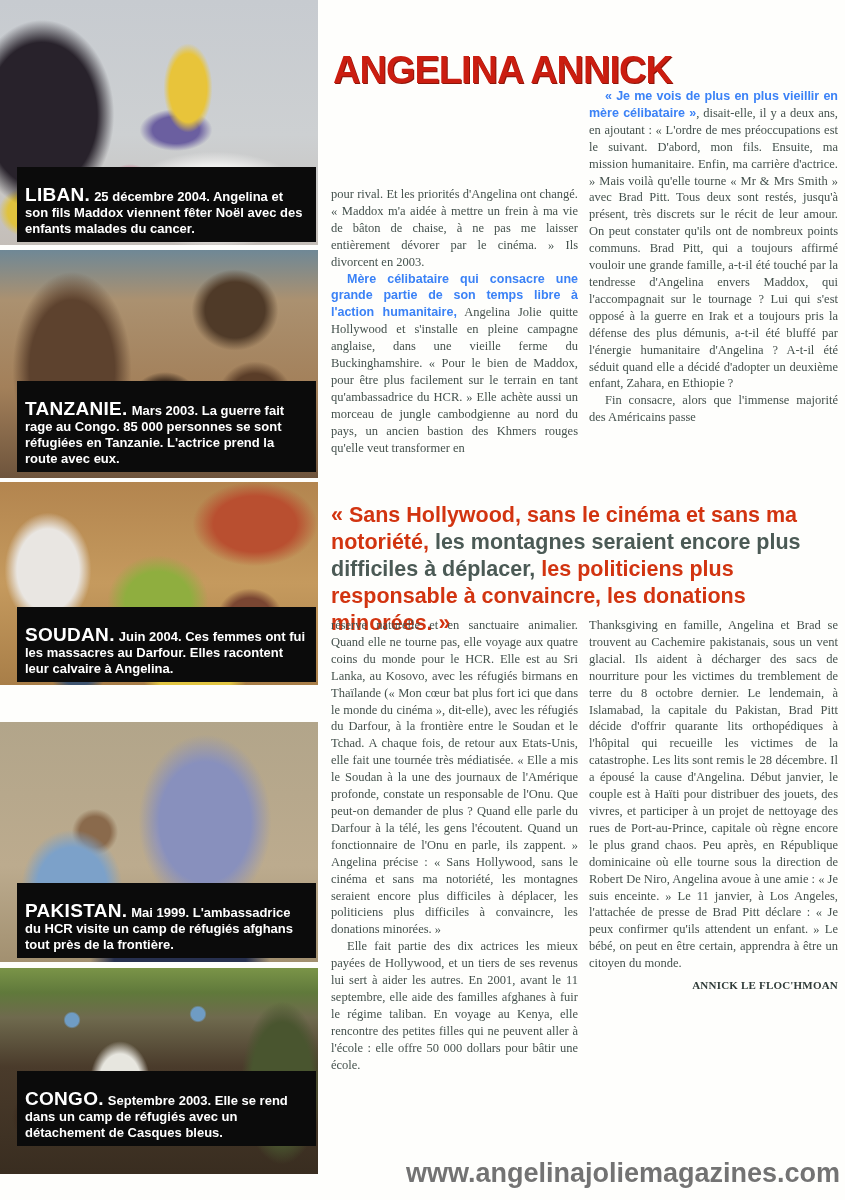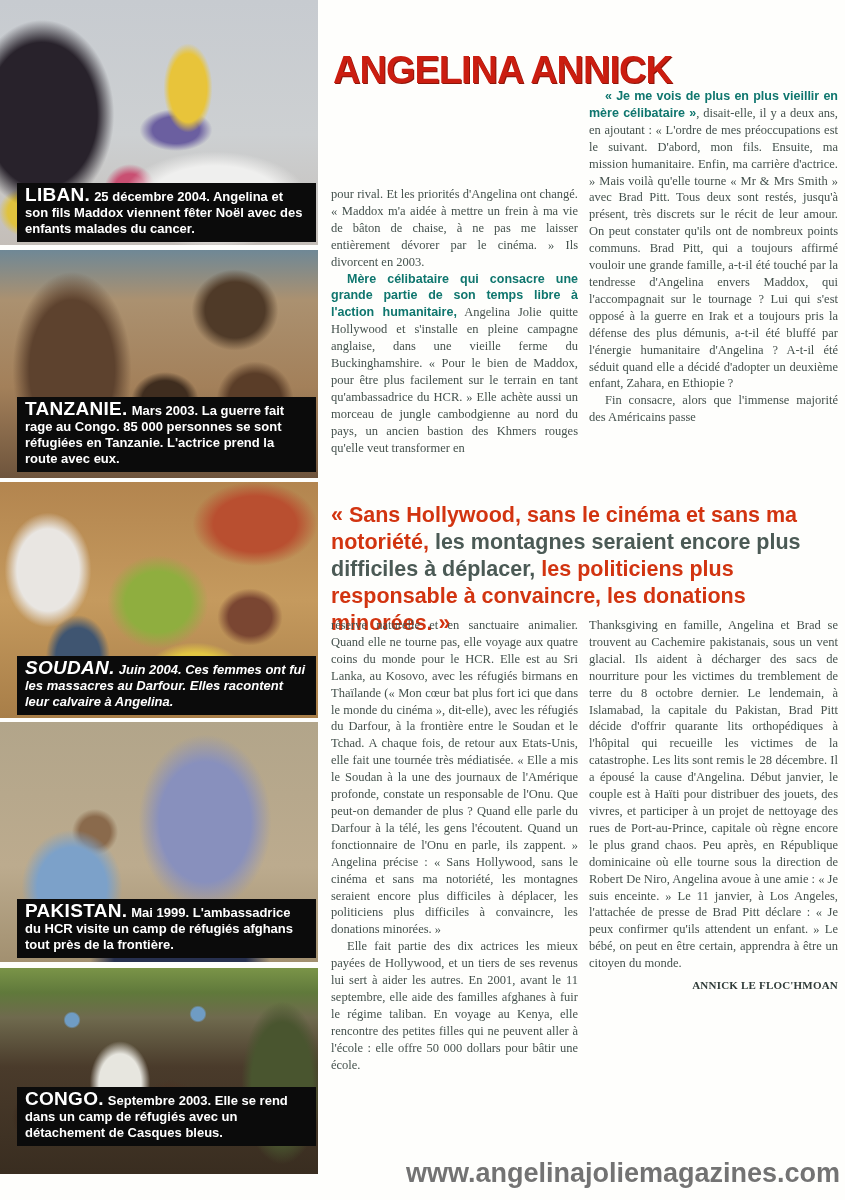--- a/index.html
+++ b/index.html
@@ -23,30 +23,29 @@
   }
   .photo-tanzanie { top:250px; height:228px;
     background:
       radial-gradient(ellipse 85px 140px at 72px 120px, #5d422e 0 50%, rgba(93,66,46,0) 70%),
       radial-gradient(ellipse 50px 42px at 95px 165px, #c4a183 0 45%, rgba(196,161,131,0) 68%),
       radial-gradient(ellipse 62px 58px at 235px 60px, #4f3a28 0 48%, rgba(79,58,40,0) 70%),
       radial-gradient(ellipse 55px 55px at 255px 150px, #5a3d28 0 48%, rgba(90,61,40,0) 70%),
       radial-gradient(ellipse 48px 40px at 165px 150px, #3f2d1f 0 48%, rgba(63,45,31,0) 70%),
       linear-gradient(180deg, #6f8896 0%, #ab9170 22%, #a3805a 60%, #6e543c 100%);
   }
-  .photo-soudan { top:482px; height:236px;
+  .photo-soudan { top:482px; height:203px;
     background:
       radial-gradient(ellipse 62px 82px at 48px 88px, #e9e6e2 0 50%, rgba(233,230,226,0) 70%),
       radial-gradient(ellipse 46px 60px at 78px 175px, #3f5571 0 48%, rgba(63,85,113,0) 70%),
       radial-gradient(ellipse 78px 72px at 158px 120px, #8fae3f 0 42%, rgba(143,174,63,0) 65%),
       radial-gradient(ellipse 92px 62px at 255px 42px, #b94f30 0 45%, rgba(185,79,48,0) 68%),
       radial-gradient(ellipse 72px 48px at 195px 195px, #e2c643 0 50%, rgba(226,198,67,0) 72%),
       radial-gradient(ellipse 48px 42px at 250px 135px, #7a4632 0 45%, rgba(122,70,50,0) 68%),
       linear-gradient(180deg, #b3854f 0%, #c59a5e 50%, #a87e48 100%);
-    font-style: italic;
   }
   .photo-pakistan { top:722px; height:240px;
     background:
       radial-gradient(ellipse 95px 125px at 205px 100px, #8890bd 0 48%, rgba(136,144,189,0) 70%),
       radial-gradient(ellipse 38px 44px at 178px 115px, #d0b49c 0 45%, rgba(208,180,156,0) 68%),
       radial-gradient(ellipse 72px 82px at 72px 165px, #7ca1c9 0 48%, rgba(124,161,201,0) 70%),
       radial-gradient(ellipse 34px 34px at 95px 110px, #8a6a4c 0 45%, rgba(138,106,76,0) 68%),
       radial-gradient(ellipse 120px 72px at 180px 235px, #27304f 0 55%, rgba(39,48,79,0) 75%),
       linear-gradient(180deg, #b2a58a 0%, #bcab8e 60%, #a29070 100%);
   }
@@ -57,21 +56,21 @@
       radial-gradient(circle 11px at 198px 46px, #6f9cc4 0 60%, rgba(111,156,196,0) 78%),
       radial-gradient(ellipse 55px 110px at 282px 115px, #49552f 0 55%, rgba(73,85,47,0) 74%),
       radial-gradient(ellipse 40px 40px at 170px 140px, #4a3526 0 48%, rgba(74,53,38,0) 70%),
       radial-gradient(ellipse 40px 40px at 40px 150px, #3e2c1f 0 48%, rgba(62,44,31,0) 70%),
       linear-gradient(180deg, #7a9448 0%, #60793b 12%, #6f6a4e 24%, #4a3b2b 48%, #392d20 100%);
   }
 
   .caption-bar {
     position:absolute; left:17px; right:2px;
     background:#0b0b0b; color:#ffffff;
-    padding:4px 8px 5px 8px;
+    padding:20px 8px 5px 8px;
     font-family:"Liberation Sans", sans-serif;
     font-weight:bold; font-size:13px; line-height:16px;
     text-align:left;
     margin-top:32px;
   }
   .cap-label { font-size:19px; letter-spacing:0.3px; margin-right:4px; }
   .photo-liban    .caption-bar { bottom:3px; }
   .photo-tanzanie .caption-bar { bottom:6px; }
   .photo-soudan   .caption-bar { bottom:3px; }
   .photo-pakistan .caption-bar { bottom:4px; }
@@ -90,21 +89,21 @@
     hyphens:auto; -webkit-hyphens:auto;
   }
   .col p { margin:0; }
   .col p.indent { text-indent:16px; }
   .col-a { left:331px; top:186px; width:247px; }
   .col-b { left:589px; top:88px;  width:249px; }
   .col-c { left:331px; top:617px; width:247px; }
   .col-d { left:589px; top:617px; width:249px; }
   .lead-red {
     font-family:"Liberation Sans", sans-serif;
-    font-weight:bold; color:#0f766e; font-size:12.5px;
+    font-weight:bold; color:#3b82f6; font-size:12.5px;
   }
   .pullquote {
     position:absolute; left:331px; top:502px; width:512px;
     font-family:"Liberation Sans", sans-serif;
     font-weight:bold; font-size:21.5px; line-height:27px;
     text-align:left;
   }
   .pq-red  { color:#d23410; }
   .pq-gray { color:#4b5a55; font-weight:600; }
   .author-credit {

